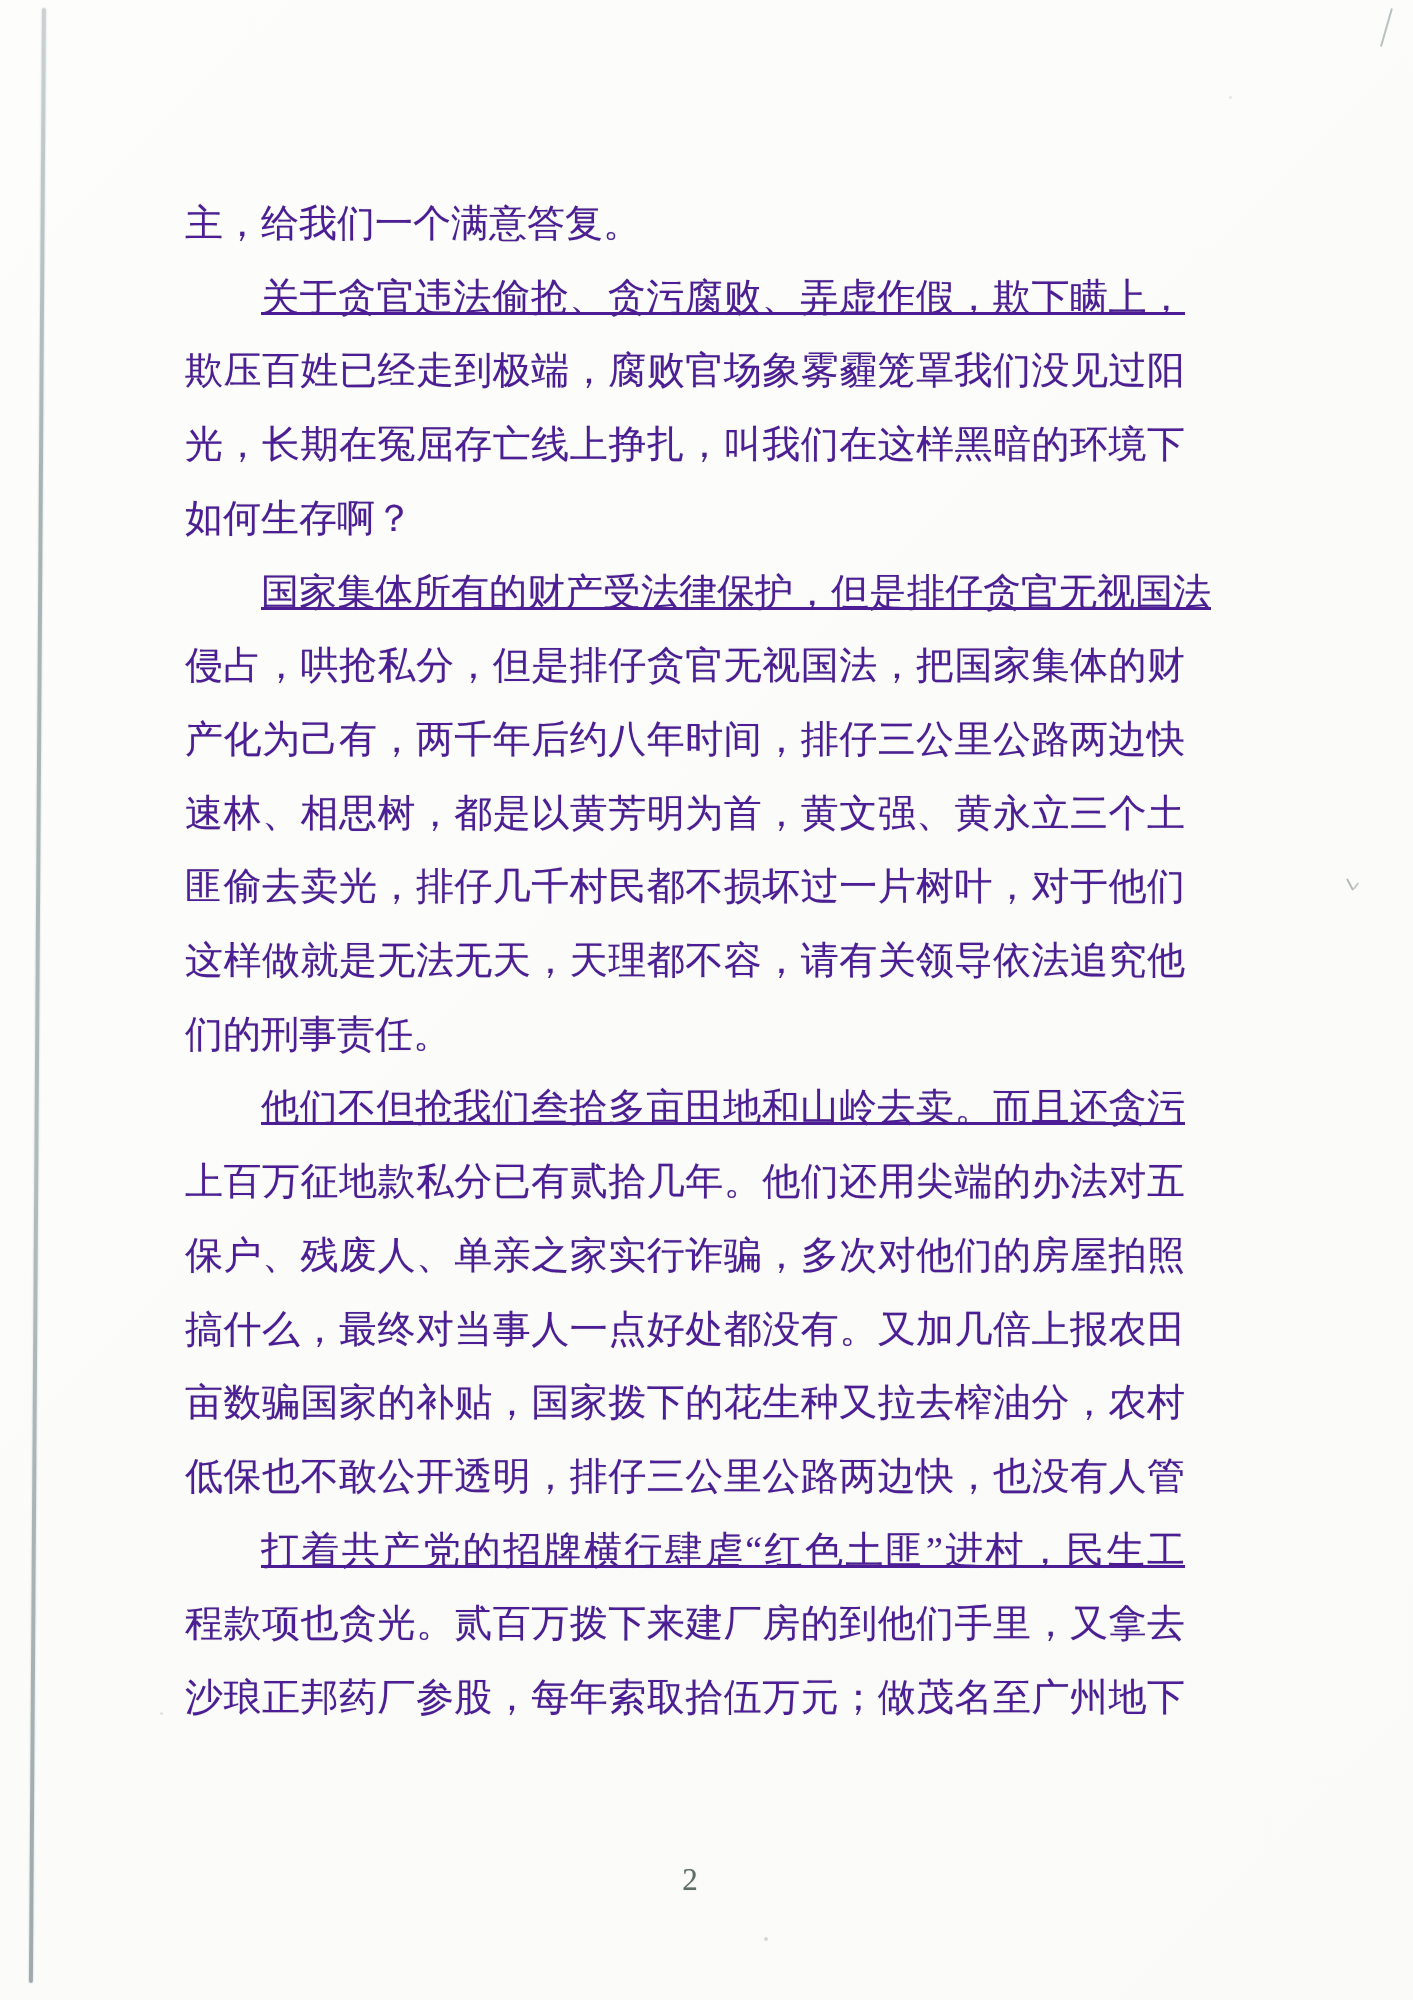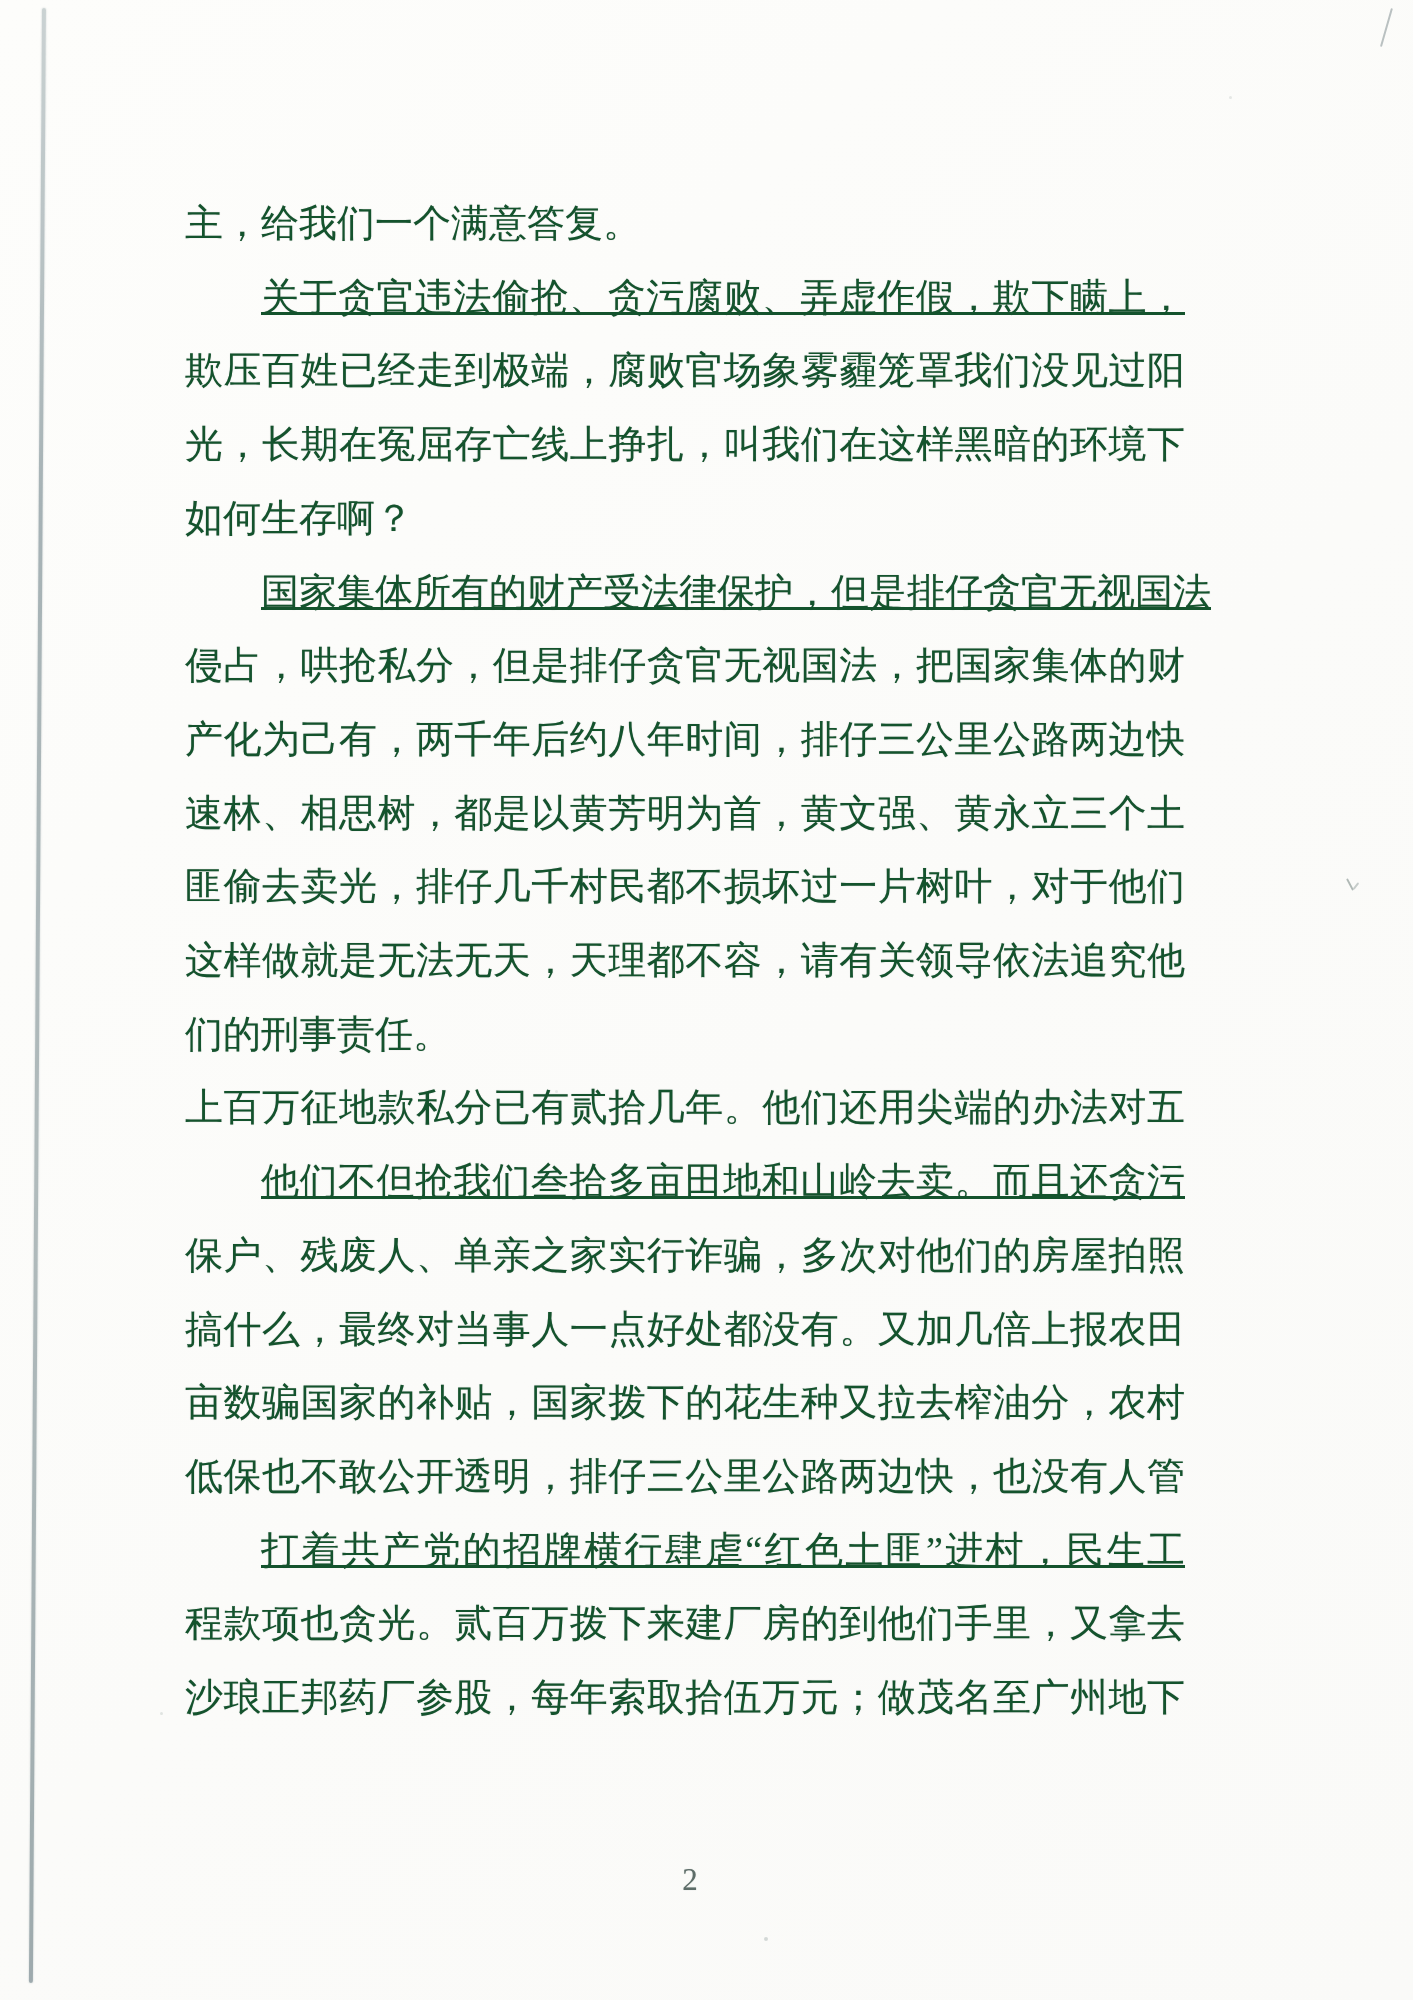--- a/index.html
+++ b/index.html
@@ -82,21 +82,21 @@
   .speck-4 { left: 555px;  top: 1090px; width: 3px; height: 3px; opacity: .3; }
 
   
   .text-block {
     position: absolute;
     left: 185px;
     top: 187px;
     width: 1000px;
     font-size: 38px;
     line-height: 73.7px;
-    color: #14532d;
+    color: #4c1d95;
     text-shadow: 0 0 1px rgba(91,106,101,0.45);
     letter-spacing: 0;
   }
   .line {
     text-align: justify;
     text-align-last: justify;
     text-justify: inter-ideograph;
     white-space: nowrap;  
   }
   .line.short { text-align-last: left; }
@@ -133,22 +133,22 @@
     <div class="line">欺压百姓已经走到极端，腐败官场象雾霾笼罩我们没见过阳</div>
     <div class="line">光，长期在冤屈存亡线上挣扎，叫我们在这样黑暗的环境下</div>
     <div class="line short">如何生存啊？</div>
     <div class="line indent">国家集体所有的财产受法律保护，但是排仔贪官无视国法</div>
     <div class="line">侵占，哄抢私分，但是排仔贪官无视国法，把国家集体的财</div>
     <div class="line">产化为己有，两千年后约八年时间，排仔三公里公路两边快</div>
     <div class="line">速林、相思树，都是以黄芳明为首，黄文强、黄永立三个土</div>
     <div class="line">匪偷去卖光，排仔几千村民都不损坏过一片树叶，对于他们</div>
     <div class="line">这样做就是无法无天，天理都不容，请有关领导依法追究他</div>
     <div class="line short">们的刑事责任。</div>
+    <div class="line indent">他们不但抢我们叁拾多亩田地和山岭去卖。而且还贪污</div>
     <div class="line">上百万征地款私分已有贰拾几年。他们还用尖端的办法对五</div>
-    <div class="line indent">他们不但抢我们叁拾多亩田地和山岭去卖。而且还贪污</div>
     <div class="line">保户、残废人、单亲之家实行诈骗，多次对他们的房屋拍照</div>
     <div class="line">搞什么，最终对当事人一点好处都没有。又加几倍上报农田</div>
     <div class="line">亩数骗国家的补贴，国家拨下的花生种又拉去榨油分，农村</div>
     <div class="line">低保也不敢公开透明，排仔三公里公路两边快，也没有人管</div>
     <div class="line indent">打着共产党的招牌横行肆虐“红色土匪”进村，民生工</div>
     <div class="line">程款项也贪光。贰百万拨下来建厂房的到他们手里，又拿去</div>
     <div class="line">沙琅正邦药厂参股，每年索取拾伍万元；做茂名至广州地下</div>
   </div>
 
 <div class="page-number">2</div>

